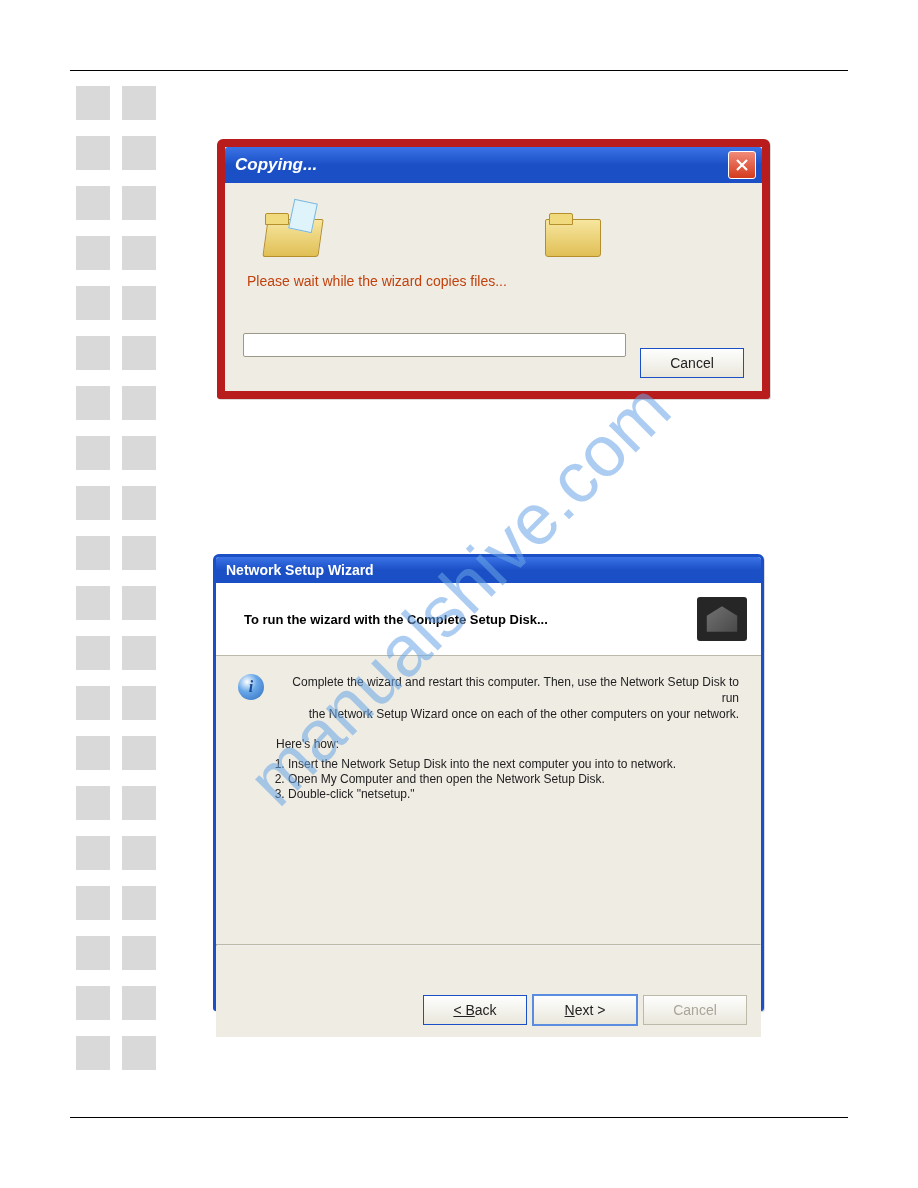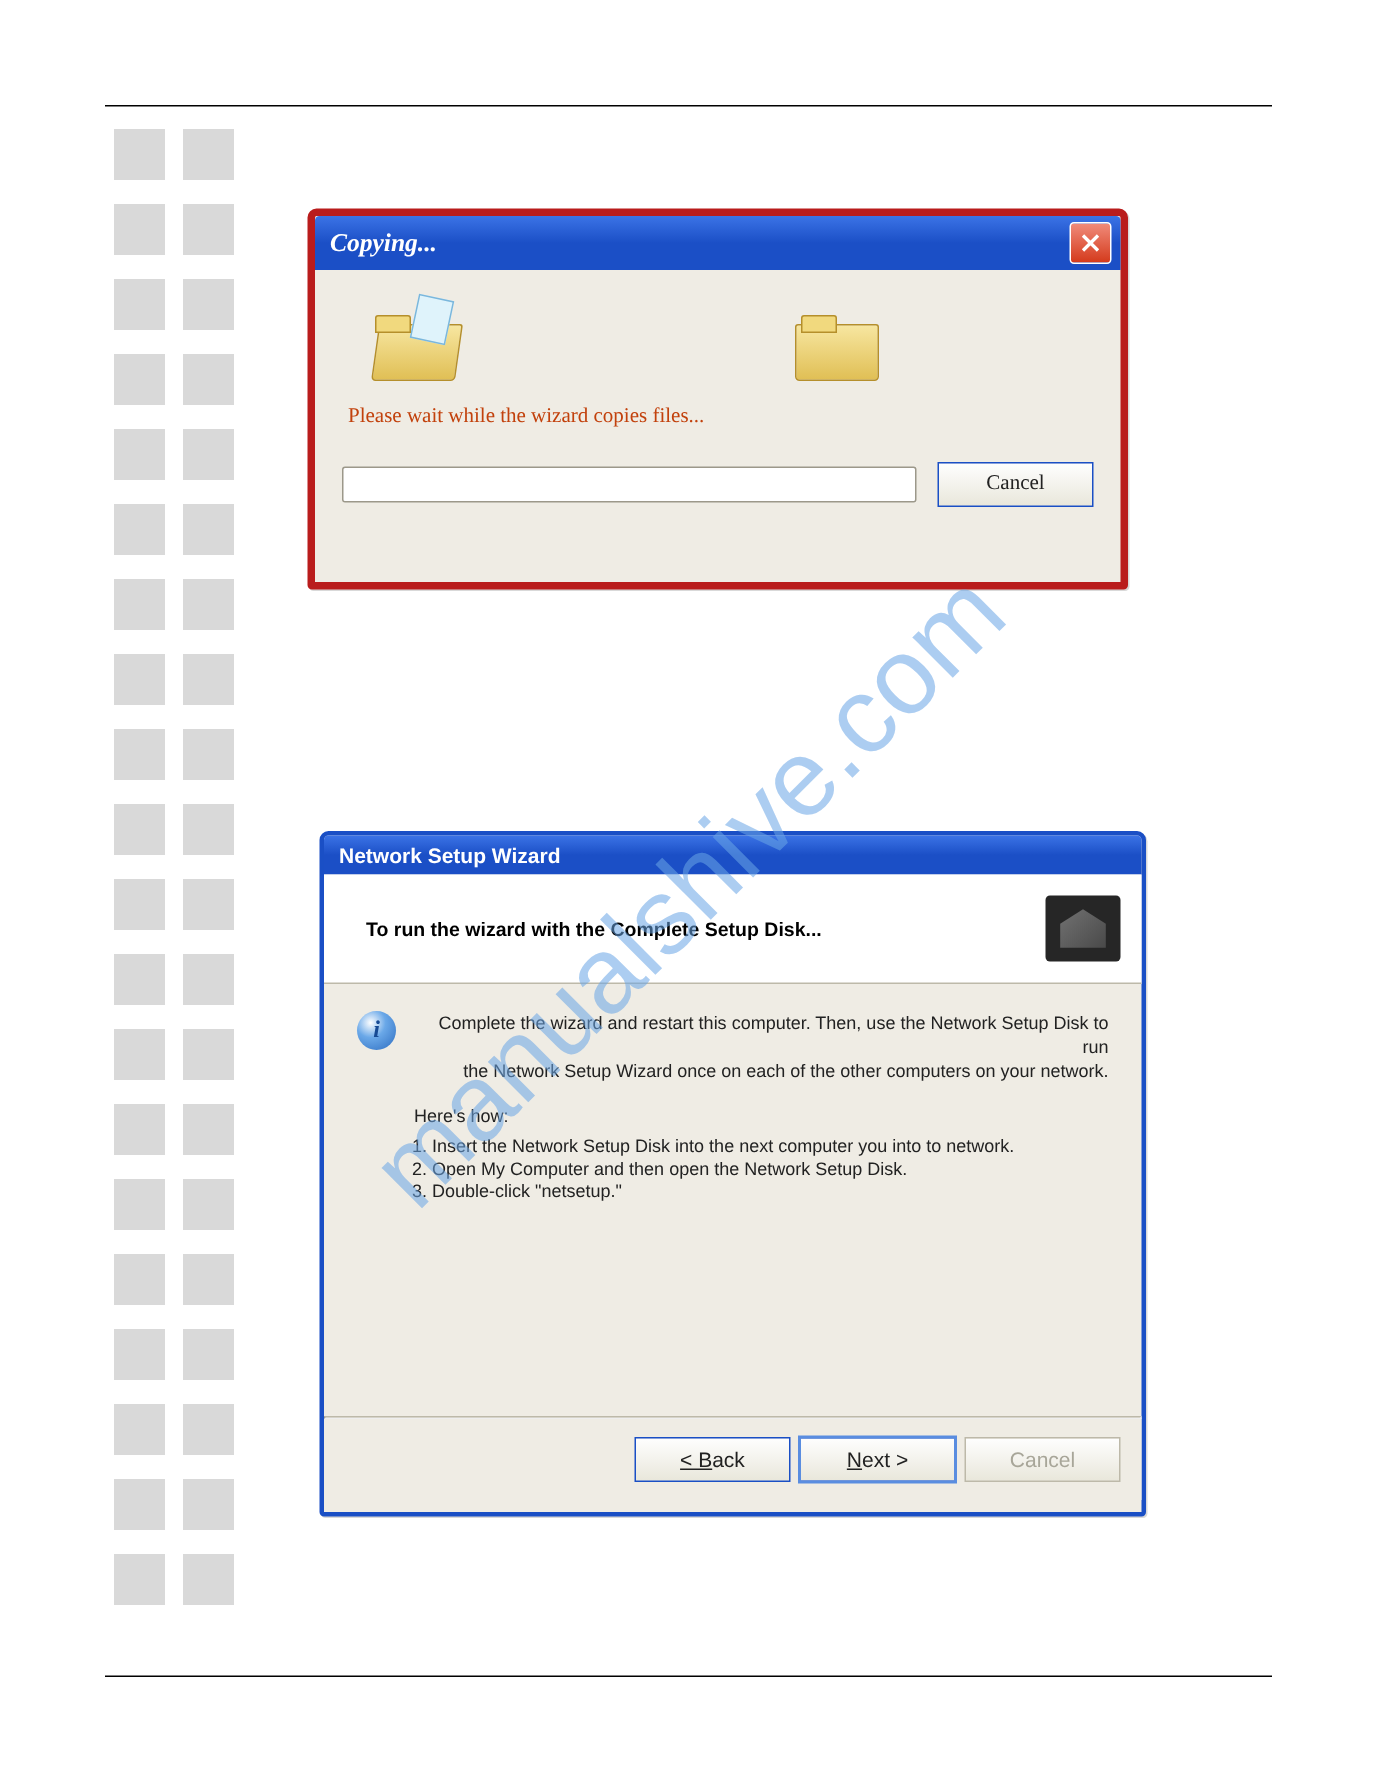--- a/index.html
+++ b/index.html
@@ -50,27 +50,26 @@
   }
 
   
   .dlg {
     position: absolute;
     border: 1px solid #1a3d8f;
     background: #efece4;
     box-shadow: 1px 1px 0 rgba(0,0,0,0.15);
   }
   .dlg1 {
-    left: 205px;
+    left: 217px;
     top: 139px;
     width: 537px;
     height: 244px;
-    border: 5px solid #b91c1c;
+    border: 8px solid #b91c1c;
     border-radius: 6px 6px 3px 3px;
-    font-family: Liberation Serif, serif;
   }
   .titlebar {
     background: linear-gradient(to bottom, #3b73e6 0%, #1b4fc6 50%, #1b4fc6 100%);
     color: #fff;
     height: 36px;
     display: flex;
     align-items: center;
     padding: 0 6px 0 10px;
     font-weight: bold;
     font-size: 17px;
@@ -160,20 +159,21 @@
     height: 28px;
     border: 1px solid #1a4fc5;
     border-radius: 0;
     background: linear-gradient(to bottom,#fefefe,#e9e7db);
     font-size: 14px;
     color: #222;
     display: inline-flex;
     align-items: center;
     justify-content: center;
     padding: 0 12px;
+    margin-top: 37px;
   }
   .winbtn.disabled {
     color: #a8a699;
     border-color: #bdb9a9;
   }
   .winbtn.selected {
     outline: 2px solid #5a8de0;
     outline-offset: -1px;
   }
 

